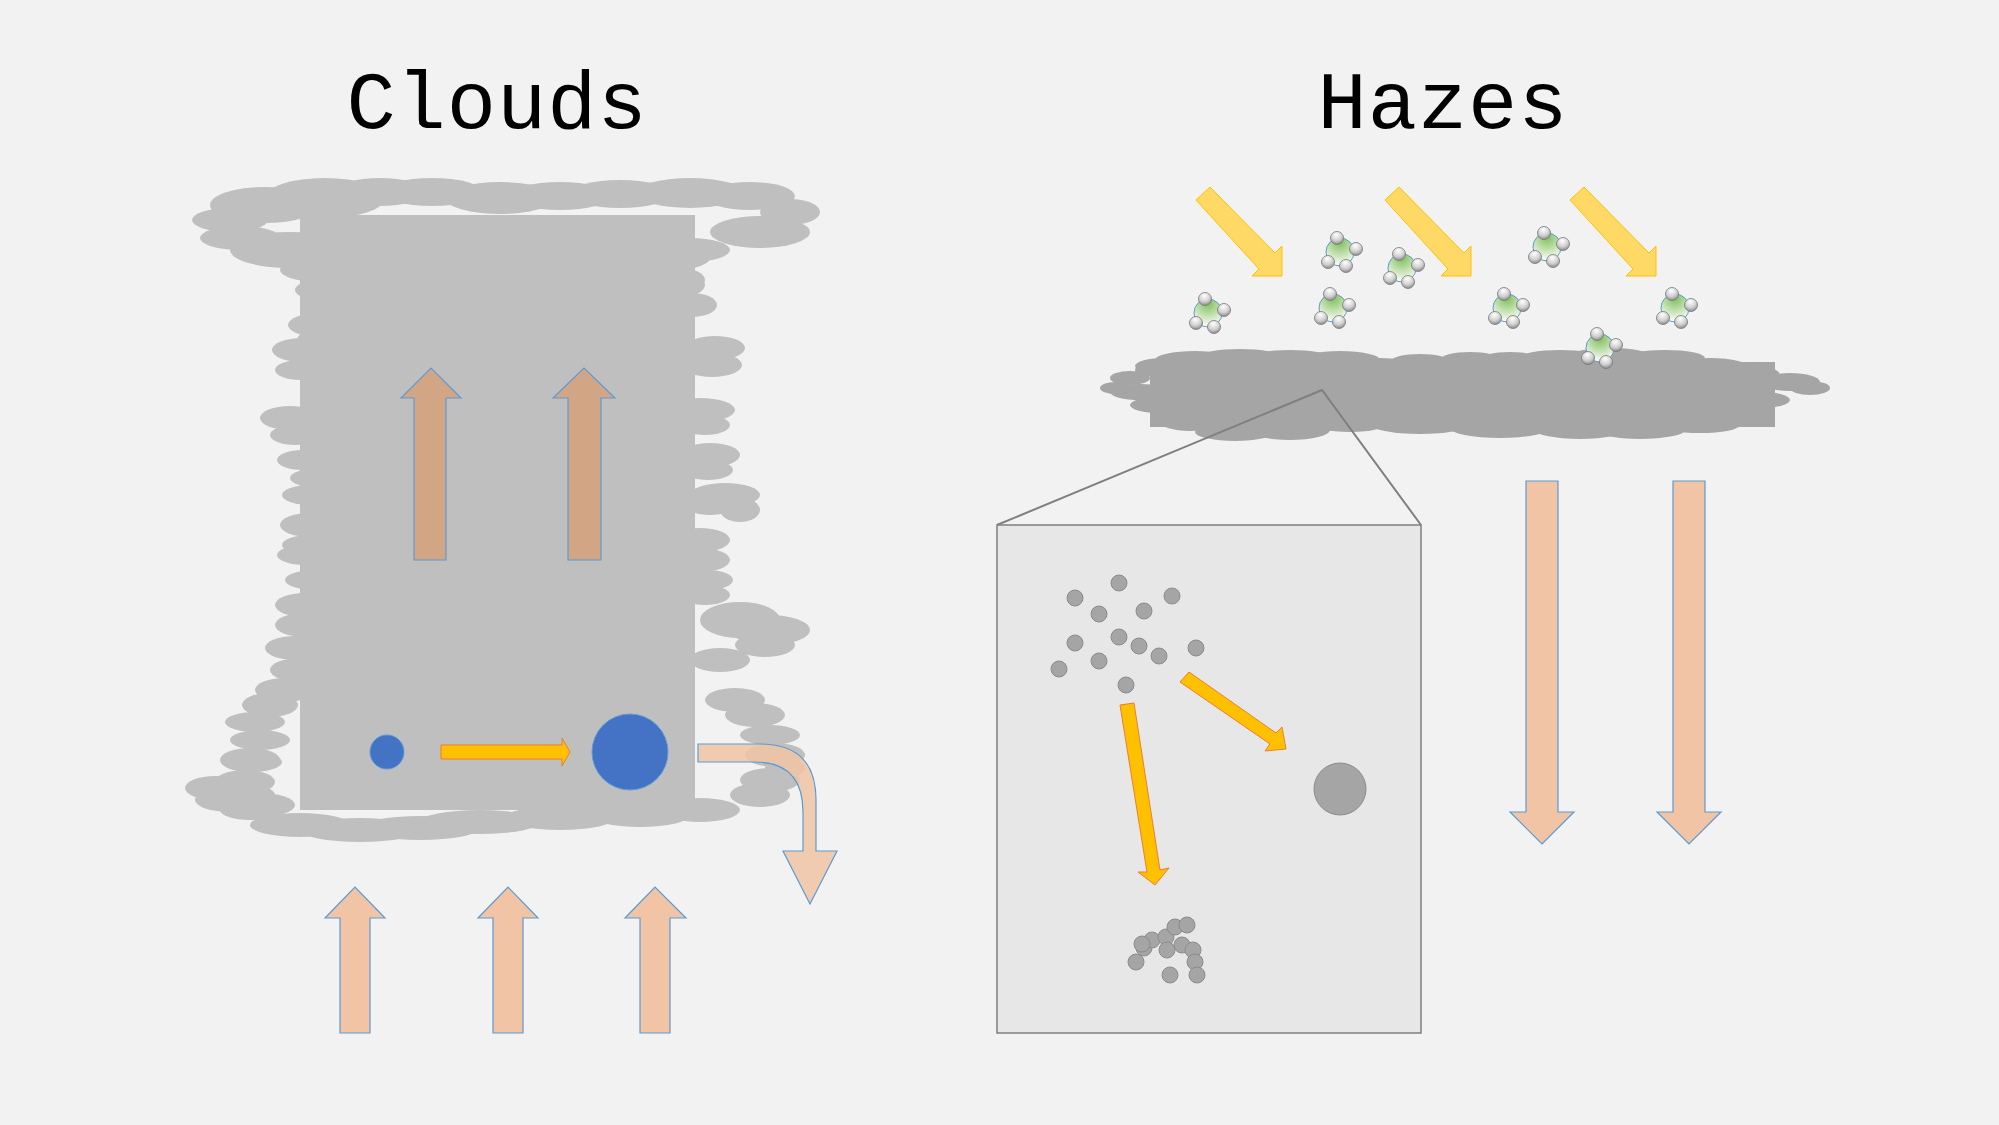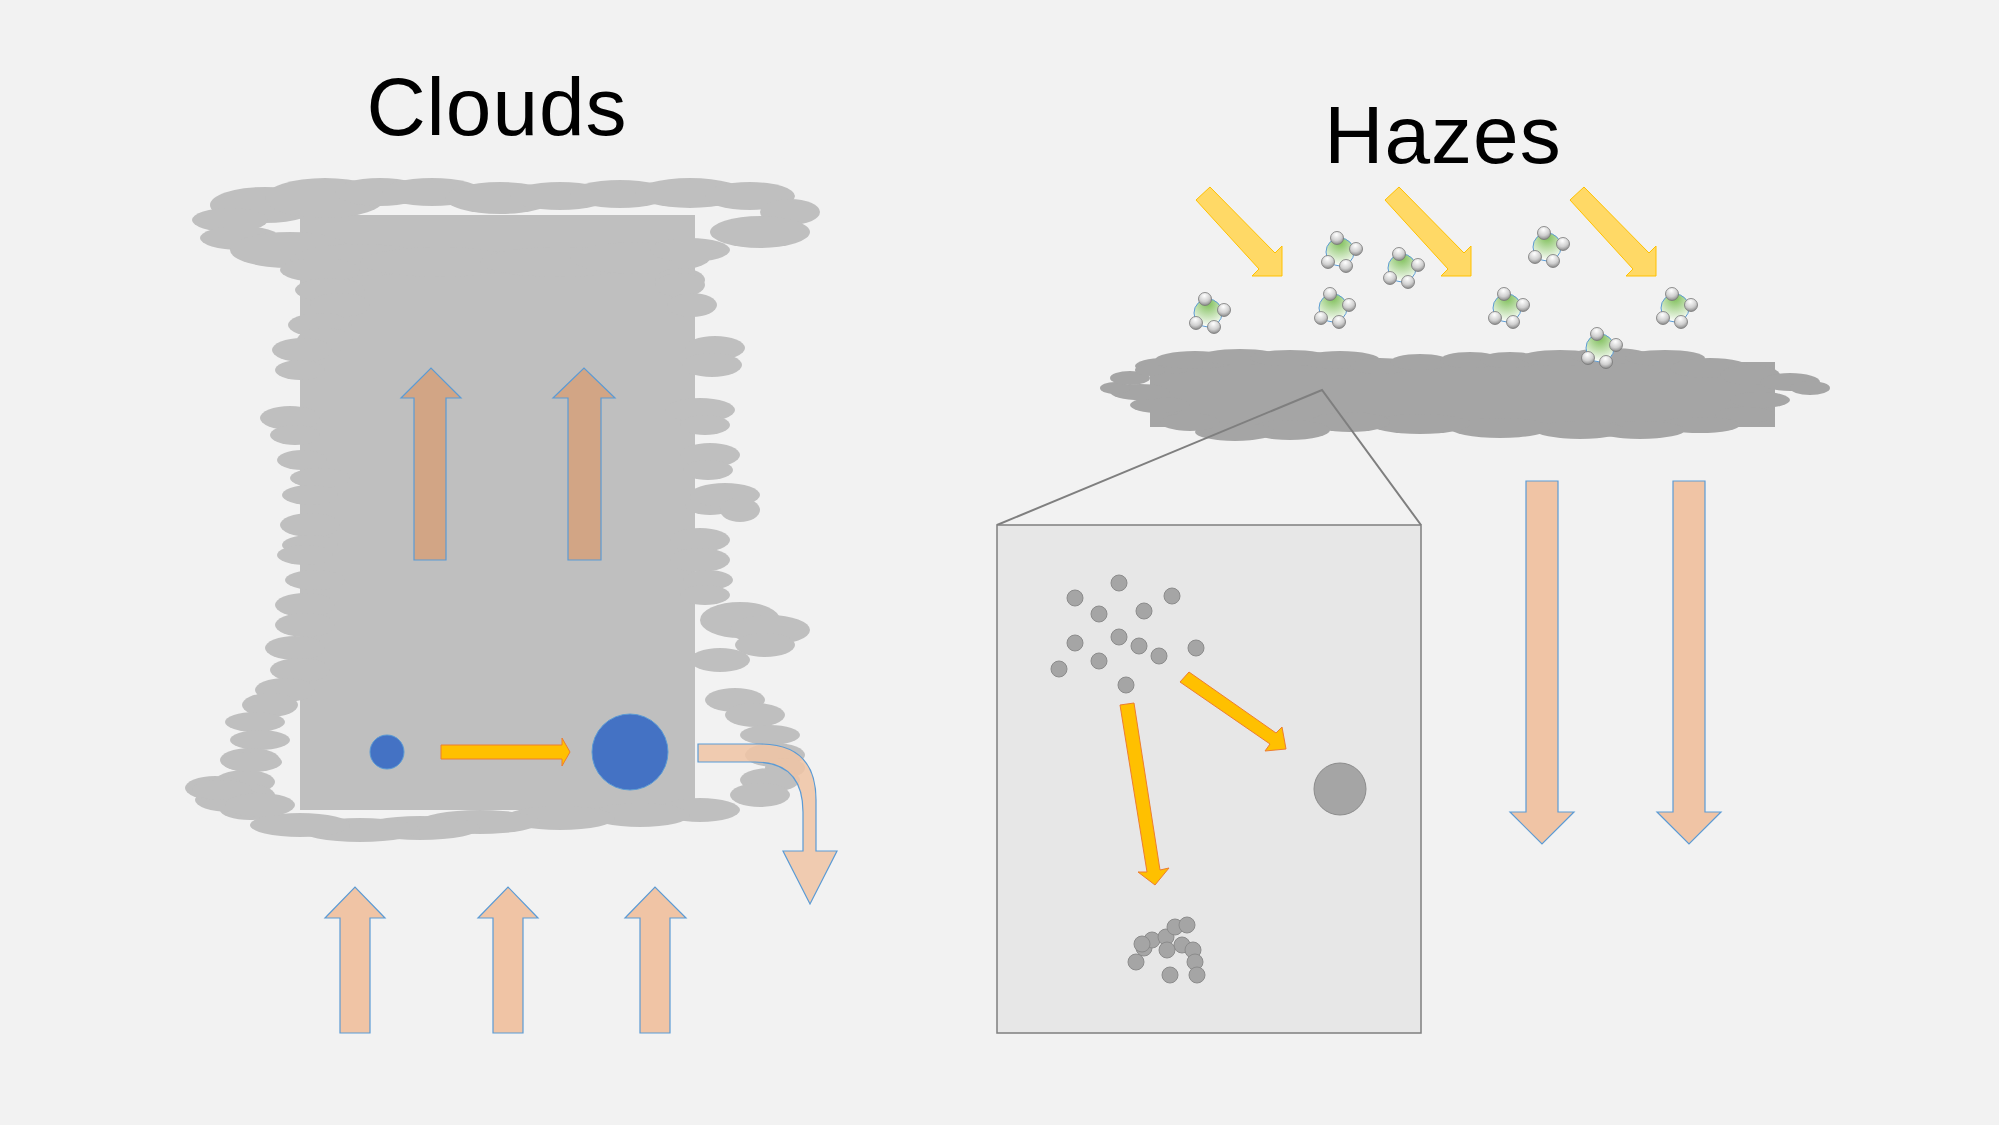--- a/index.html
+++ b/index.html
@@ -1,21 +1,21 @@
 <!DOCTYPE html>
 <html><head>
 <meta charset="utf-8">
 <style>
   html, body { margin:0; padding:0; }
   body { width:1999px; height:1125px; background:#f2f2f2; overflow:hidden; position:relative;
          font-family:"DejaVu Sans", sans-serif; }
   .title { position:absolute; top:60px; font-size:82px; color:#000; font-weight:normal;
-           font-family:Liberation Sans, sans-serif; letter-spacing:1px; transform:translateX(-50%); white-space:nowrap; }
+           font-family:Liberation Mono, monospace; letter-spacing:1px; transform:translateX(-50%); white-space:nowrap; }
   #title-clouds { left:497px; }
-  #title-hazes { left:1443px;margin-top:28px; }
+  #title-hazes { left:1443px; }
   svg#scene { position:absolute; left:0; top:0; }
 </style>
 </head>
 <body>
 
 <div class="title" id="title-clouds">Clouds</div>
 <div class="title" id="title-hazes">Hazes</div>
 
 <svg id="scene" width="1999" height="1125" viewBox="0 0 1999 1125" xmlns="http://www.w3.org/2000/svg">
   <defs>

